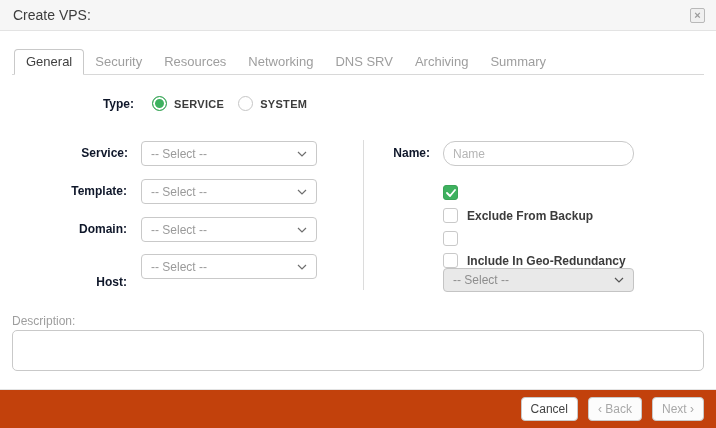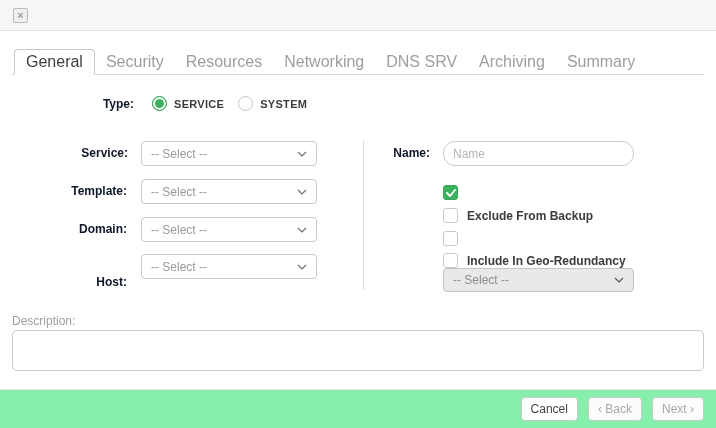--- a/index.html
+++ b/index.html
@@ -12,21 +12,21 @@
     border-bottom:1px solid #e3e3e3; display:flex; align-items:center;
     justify-content:space-between; padding:0 11px 0 13px; }
   .hdr-title { font-size:14px; color:#3d3d3d; }
   .close-btn { width:15px; height:15px; border:1px solid #b9b9b9; border-radius:2px;
     color:#9b9b9b; font-size:11px; line-height:13px; text-align:center; cursor:pointer;
     background:#f0f0f0; font-weight:bold; }
 
   
   .tab-line { position:absolute; top:74px; left:12px; right:12px; height:1px; background:#d8d8d8; }
   .tabbar { position:absolute; top:49px; left:14px; display:flex; z-index:2; }
-  .tab { height:26px; line-height:26px; padding:0 11px; font-size:16px; color:#9e9e9e; cursor:pointer; }
+  .tab { height:26px; line-height:26px; padding:0 11px; font-size:13px; color:#9e9e9e; cursor:pointer; }
   .tab.active { background:#fff; border:1px solid #c9c9c9; border-bottom:1px solid #fff;
     border-radius:4px 4px 0 0; color:#3f3f3f; line-height:24px; }
 
   .flabel { position:absolute; font-size:12px; font-weight:bold; color:#0f172a;
     text-align:right; line-height:25px; }
 
   
   .radio-row { position:absolute; top:100px; left:152px; display:flex; align-items:center; }
   .radio { width:15px; height:15px; border-radius:50%; background:#fff;
     border:1px solid #c6c6c6; cursor:pointer; }
@@ -53,34 +53,35 @@
   .cb.on { background:#3eb15f; border-color:#3aa457; }
   .cb-lbl { font-size:12px; font-weight:bold; color:#3c3c3c; margin-left:9px; }
 
   
   .desc-lbl { position:absolute; left:12px; top:314px; font-size:12px; color:#9e9e9e; }
   .desc-area { position:absolute; left:12px; top:330px; width:692px; height:41px;
     border:1px solid #c9c9c9; border-radius:5px; resize:none; padding:6px 9px;
     font-size:12px; color:#444; font-family:"Liberation Sans",sans-serif; }
 
   
-  .ftr { position:absolute; left:0; right:0; bottom:0; height:39px; background:#86efac;
+  .ftr { position:absolute; left:0; right:0; bottom:0; height:39px; background:#c2410c;
     border-top:1px solid #e3e3e3; display:flex; align-items:center;
     justify-content:flex-end; gap:10px; padding-right:12px; }
   .btn { height:24px; padding:0 9px; border:1px solid #c9c9c9; border-radius:4px;
     background:#fff; font-size:12px; color:#444; cursor:pointer;
     font-family:"Liberation Sans",sans-serif; }
   .btn.dim { color:#a8a8a8; background:#fcfcfc; }
 </style>
 </head>
 <body>
 
 <div class="dialog">
 
   <div class="hdr">
+    <span class="hdr-title">Create VPS:</span>
     <span class="close-btn">×</span>
   </div>
 
   <div class="tab-line"></div>
   <div class="tabbar">
     <div class="tab active">General</div>
     <div class="tab">Security</div>
     <div class="tab">Resources</div>
     <div class="tab">Networking</div>
     <div class="tab">DNS SRV</div>

